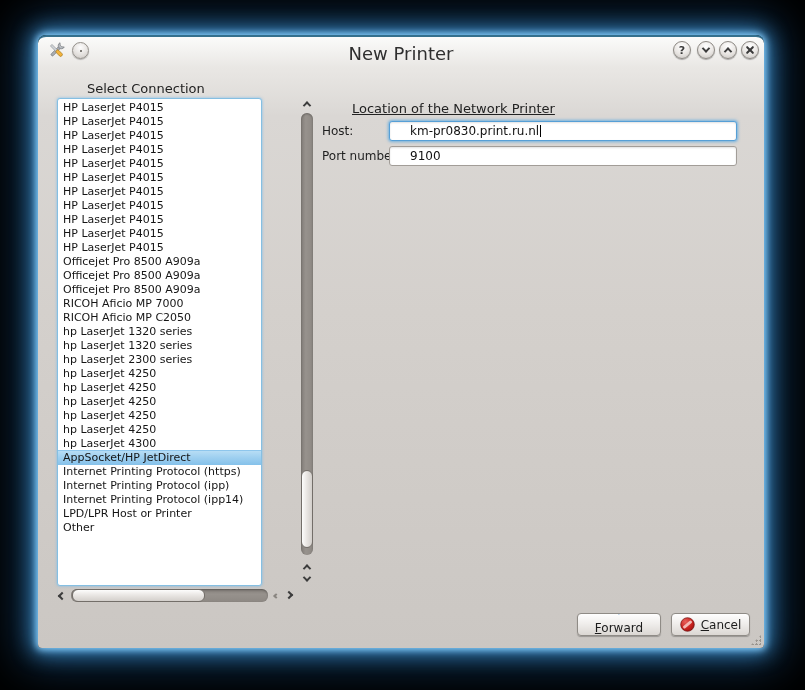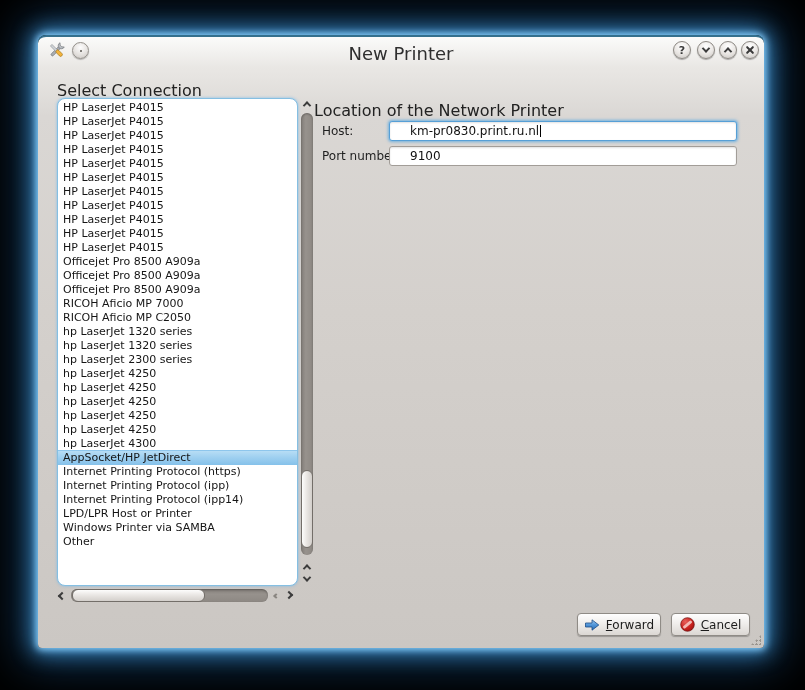--- a/index.html
+++ b/index.html
@@ -41,25 +41,25 @@
   .chev.down  { transform:rotate(225deg) translate(1px,1px); }
   .chev.left  { transform:rotate(-45deg); }
   .chev.right { transform:rotate(135deg); }
   .chev.small { width:4px; height:4px; border-width:2px; }
   .x-icon { position:relative; width:10px; height:10px; }
   .x-icon::before,.x-icon::after { content:''; position:absolute; left:4px; top:0; width:2px; height:10px; background:#3a3a3a; border-radius:1px; }
   .x-icon::before { transform:rotate(45deg); }
   .x-icon::after  { transform:rotate(-45deg); }
 
   
-  .heading { position:absolute; font-size:16px; color:#222; }
+  .heading { position:absolute; font-size:13px; color:#222;margin-left:30px; }
   .hd-connection { left:19px; top:44px; }
   .list-frame {
-    position:absolute; left:19px; top:61px; width:241px; height:488px;
-    background:#fff; border:1px solid #85bfe2; border-radius:8px;
+    position:absolute; left:19px; top:61px; width:205px; height:488px;
+    background:#fff; border:1px solid #85bfe2; border-radius:3px;
     box-shadow:0 0 3px rgba(120,185,235,.9); overflow:hidden; padding-top:2px;
   }
   .row { height:14px; line-height:14px; font-size:11px; color:#151515; padding-left:5px; white-space:nowrap; }
   .row.selected { background:linear-gradient(to bottom,#b7ddf5 0%,#9fd0f0 45%,#85c1ea 100%); border-top:1px solid #8ec6ec; height:15px; margin-top:-1px; }
 
   
   .vscroll { position:absolute; left:262px; top:61px; width:15px; height:484px; }
   .v-arrow-top { position:absolute; left:4px; top:3px; }
   .v-groove { position:absolute; left:1px; top:15px; width:12px; height:442px; border-radius:6px;
     background:linear-gradient(to right,#827d78,#97928d 40%,#8d8883); box-shadow:inset 0 1px 2px rgba(0,0,0,.3); }
@@ -72,21 +72,21 @@
   .hscroll { position:absolute; left:19px; top:551px; width:241px; height:16px; }
   .h-arrow-left { position:absolute; left:2px; top:5px; }
   .h-groove { position:absolute; left:14px; top:1px; width:197px; height:13px; border-radius:6px;
     background:linear-gradient(to bottom,#827d78,#97928d 40%,#8d8883); box-shadow:inset 0 1px 2px rgba(0,0,0,.3); }
   .h-thumb { position:absolute; left:1px; top:0; width:133px; height:13px; border-radius:6px;
     background:linear-gradient(to bottom,#fdfdfc,#eae7e4 45%,#d3cfcb); border:1px solid #736e69; }
   .h-arrow-r1 { position:absolute; left:217px; top:6px; border-color:#8a8681; }
   .h-arrow-r2 { position:absolute; left:229px; top:4px; }
 
   
-  .hd-location { left:276px; top:64px; }
+  .hd-location { left:284px; top:64px;text-decoration:underline; }
   .field-label { position:absolute; font-size:12px; color:#1f1f1f; }
   .lbl-host { left:284px; top:87px;text-align:right; }
   .lbl-port { left:284px; top:112px; }
   .field {
     position:absolute; height:20px; background:#fff; border-radius:3px;
     font-size:12px; color:#111; line-height:18px; padding-left:20px; white-space:nowrap; overflow:hidden;
   }
   .field-host { left:351px; top:84px; width:348px; border:1px solid #569fd6;
     box-shadow:0 0 3px 1px rgba(95,170,225,.85), inset 0 1px 2px rgba(0,0,0,.12); }
   .field-port { left:351px; top:109px; width:348px; border:1px solid #a29d98;
@@ -94,21 +94,21 @@
   .caret { display:inline-block; width:1px; height:12px; background:#000; vertical-align:-2px; margin-left:1px; }
 
   
   .push-btn {
     position:absolute; top:576px; height:23px; border:1px solid #8f8b86; border-radius:4px;
     background:linear-gradient(to bottom,#fefefe 0%,#f0eeec 45%,#dbd7d3 100%);
     box-shadow:0 1px 1px rgba(0,0,0,.25);
     display:flex; align-items:center; justify-content:center; gap:6px;
     font-size:12px; color:#1c1c1c; cursor:default;
   }
-  .btn-forward { left:539px; width:84px; }
+  .btn-forward { left:539px; width:84px;flex-direction:column; }
   .btn-cancel  { left:633px; width:79px; }
   .push-btn u { text-decoration:underline; }
 
   .resize-grip { position:absolute; right:3px; bottom:3px; width:10px; height:10px;
     background-image:radial-gradient(circle at 1.5px 1.5px, #989younger390 1px, transparent 1.3px);
     background-image:radial-gradient(circle at 1.5px 1.5px, #9a958f 1px, transparent 1.3px);
     background-size:4px 4px; clip-path:polygon(100% 0,100% 100%,0 100%); }
 </style>
 </head>
 <body>
@@ -171,21 +171,20 @@
         <div class="row">hp LaserJet 4250</div>
         <div class="row">hp LaserJet 4250</div>
         <div class="row">hp LaserJet 4250</div>
         <div class="row">hp LaserJet 4250</div>
         <div class="row">hp LaserJet 4300</div>
         <div class="row selected">AppSocket/HP JetDirect</div>
         <div class="row">Internet Printing Protocol (https)</div>
         <div class="row">Internet Printing Protocol (ipp)</div>
         <div class="row">Internet Printing Protocol (ipp14)</div>
         <div class="row">LPD/LPR Host or Printer</div>
-        <div class="row">Windows Printer via SAMBA</div>
         <div class="row">Other</div>
       </div>
 
     <div class="vscroll">
       <span class="chev up v-arrow-top"></span>
       <div class="v-groove"></div>
       <div class="v-thumb"></div>
       <span class="chev up v-arrow-b1"></span>
       <span class="chev down v-arrow-b2"></span>
     </div>

